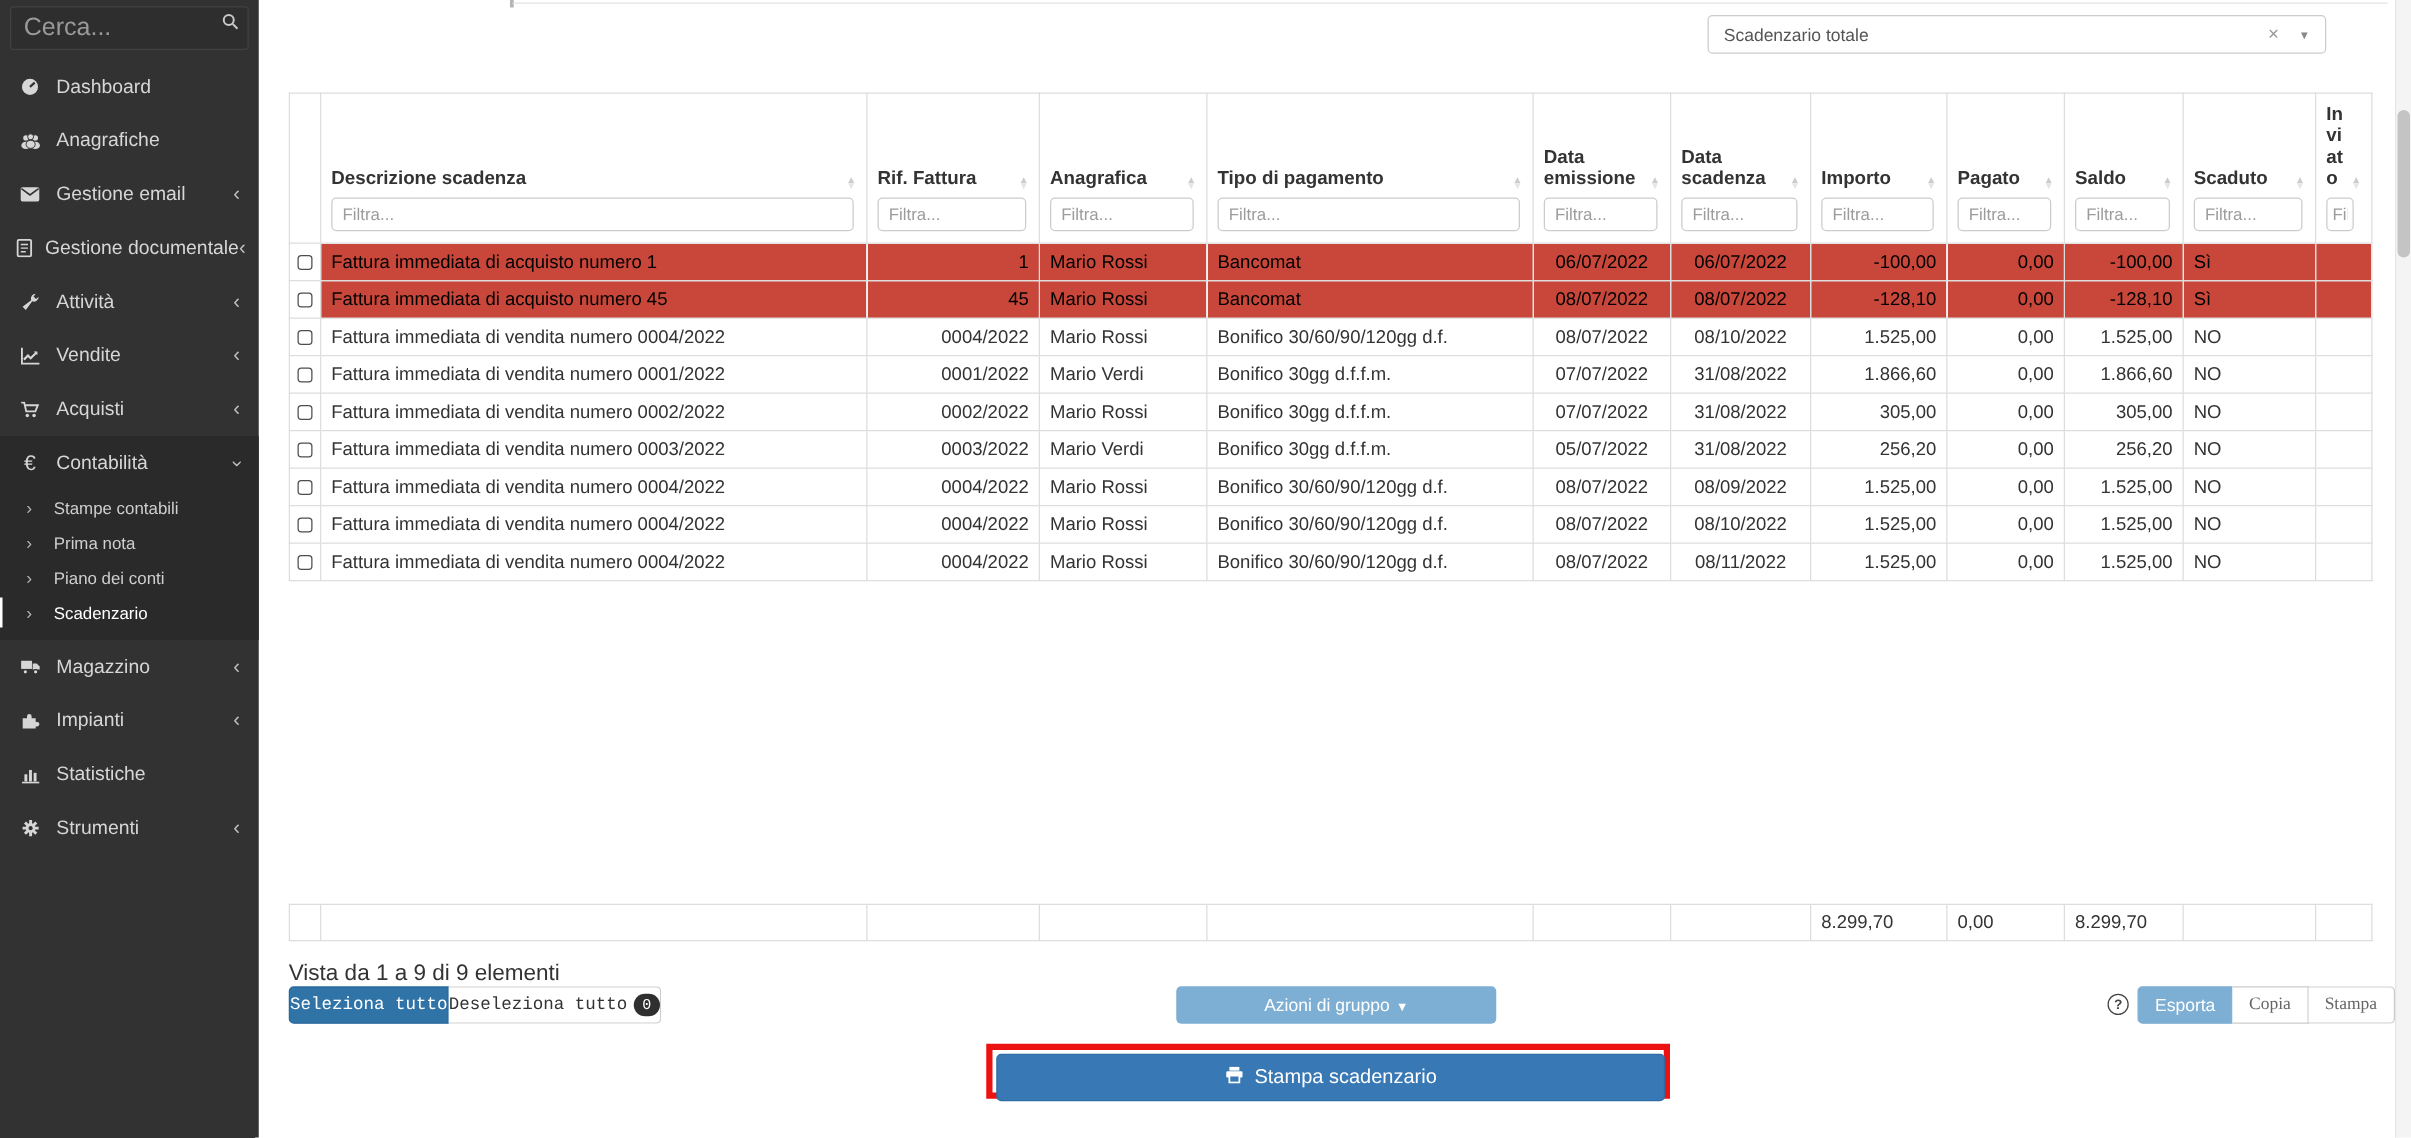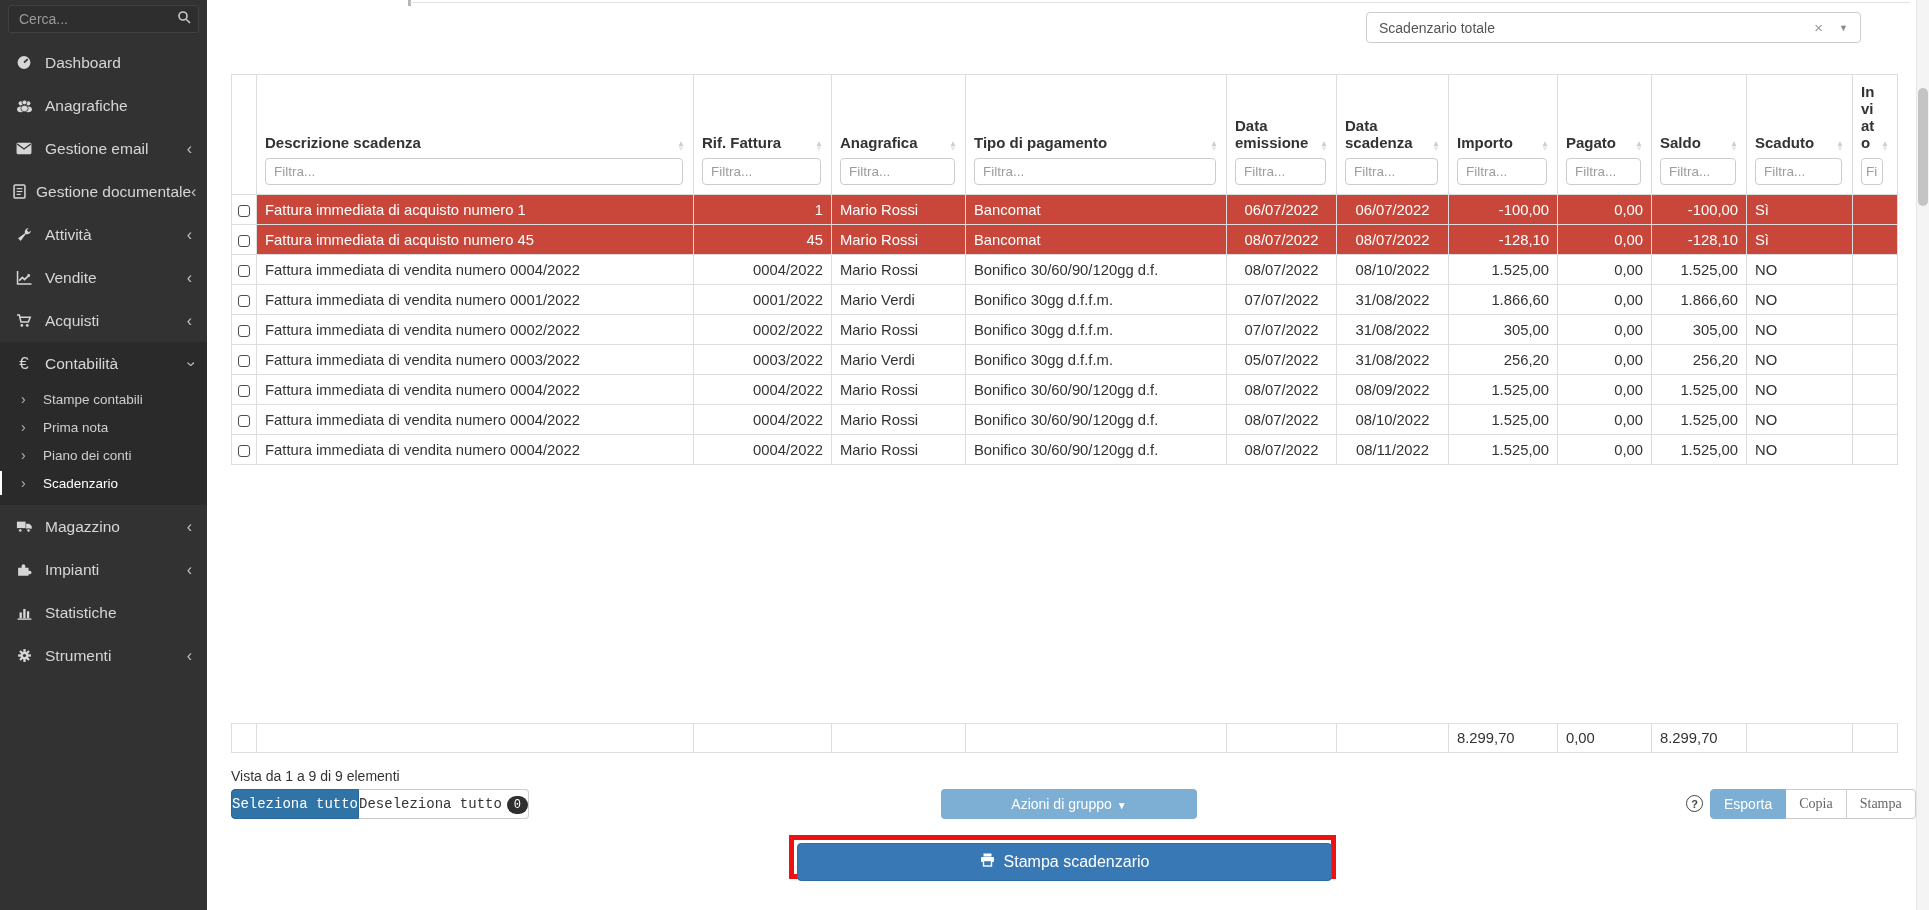--- a/index.html
+++ b/index.html
@@ -4,21 +4,21 @@
 <style>
   * { margin:0; padding:0; box-sizing:border-box; }
   html,body { width:1929px; height:910px; background:#fff; overflow:hidden;
               font-family:"Liberation Sans", sans-serif; }
 
   
   .sidebar { position:absolute; left:0; top:0; width:207px; height:910px;
              background:#323232; color:#d6d6d6; z-index:5; }
   .search-box { position:relative; margin:5px 8px 8px; }
   .search-box input { width:100%; background:#2e2e2e; border:1px solid #414141;
-             border-radius:3px; color:#bbb; padding:5px 30px 5px 10px; font-size:14px;
+             border-radius:3px; color:#bbb; padding:5px 30px 5px 10px; font-size:20px;
              font-family:"Liberation Sans", sans-serif; }
   .search-box input::placeholder { color:#9a9a9a; }
   .search-box .search-icon { position:absolute; right:8px; top:5px; }
   .nav-item { display:flex; align-items:center; height:43px; padding:0 15px 0 13px;
               font-size:15.5px; cursor:pointer; }
   .nav-icon { width:22px; margin-right:10px; display:flex; justify-content:center;
               align-items:center; }
   .nav-icon .euro-glyph { font-size:17px; color:#d6d6d6; }
   .nav-label { flex:1; white-space:nowrap; }
   .nav-chevron { color:#c0c0c0; font-size:16px; display:inline-block; }
@@ -56,33 +56,33 @@
   .carets { display:flex; flex-direction:column; font-size:8px; line-height:5px;
               color:#ccc; margin-left:2px; flex:none; }
   .carets .dn { color:#e6e6e6; }
   .filter-input { width:calc(100% - 2px); border:1px solid #ccc; border-radius:4px;
               padding:5px 8px; font-size:13.5px; color:#555; background:#fff;
               font-family:"Liberation Sans", sans-serif; }
   .filter-input::placeholder { color:#9c9c9c; }
   .filter-narrow { width:22px; padding:5px 4px; overflow:hidden; }
   .dt tbody td { height:30px; padding:0 8px; font-size:14.8px; color:#333;
               white-space:nowrap; overflow:hidden; background:#fff; }
-  .dt tr.danger td { background:#c9473a; color:#ffffff; }
+  .dt tr.danger td { background:#c9473a; color:#000000; }
   .dt tr.danger td.cb-cell { background:#fff; }
   td.al-r { text-align:right; } td.al-c { text-align:center; }
   .cb-cell { text-align:center; padding:0 !important; }
   .checkbox { display:inline-block; width:12px; height:12px; border:1.5px solid #4d4d4d;
               border-radius:3px; background:#fff; vertical-align:middle; cursor:pointer; }
 
   .totals-wrap { position:absolute; left:24px; top:723px; }
   table.totals { border-collapse:collapse; table-layout:fixed; }
   .totals td { border:1px solid #ddd; height:29px; padding:0 8px; font-size:14.8px; color:#333; }
 
   
-  .summary { position:absolute; left:24px; top:768px; font-size:14px; color:#333; }
+  .summary { position:absolute; left:24px; top:768px; font-size:18px; color:#333; }
   .sel-group { position:absolute; left:24px; top:789px; display:flex; }
   .btn { font-size:14px; padding:6px 0; border:1px solid #ccc; cursor:pointer;
          font-family:Liberation Mono, monospace; }
   .btn-select-all { background:#2f73a7; border-color:#2a679c; color:#fff;
          border-radius:4px 0 0 4px; }
   .btn-deselect { background:#fff; color:#333; border-radius:0 4px 4px 0; border-left:none; }
   .badge { background:#2f2f2f; color:#fff; border-radius:10px; padding:2px 7px;
          font-size:12px; margin-left:5px; }
   .group-actions { position:absolute; left:734px; top:789px; width:256px; height:30px;
          background:#7daed3; color:#fff; border:none; border-radius:4px; font-size:14px;

